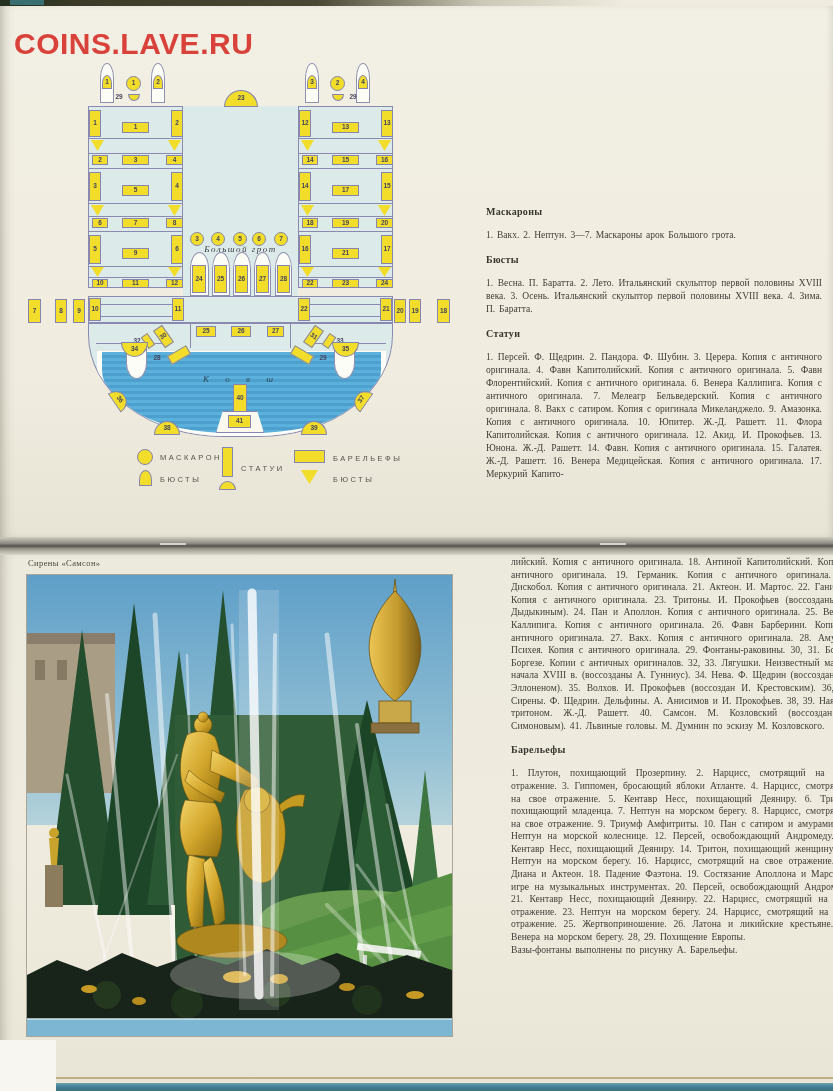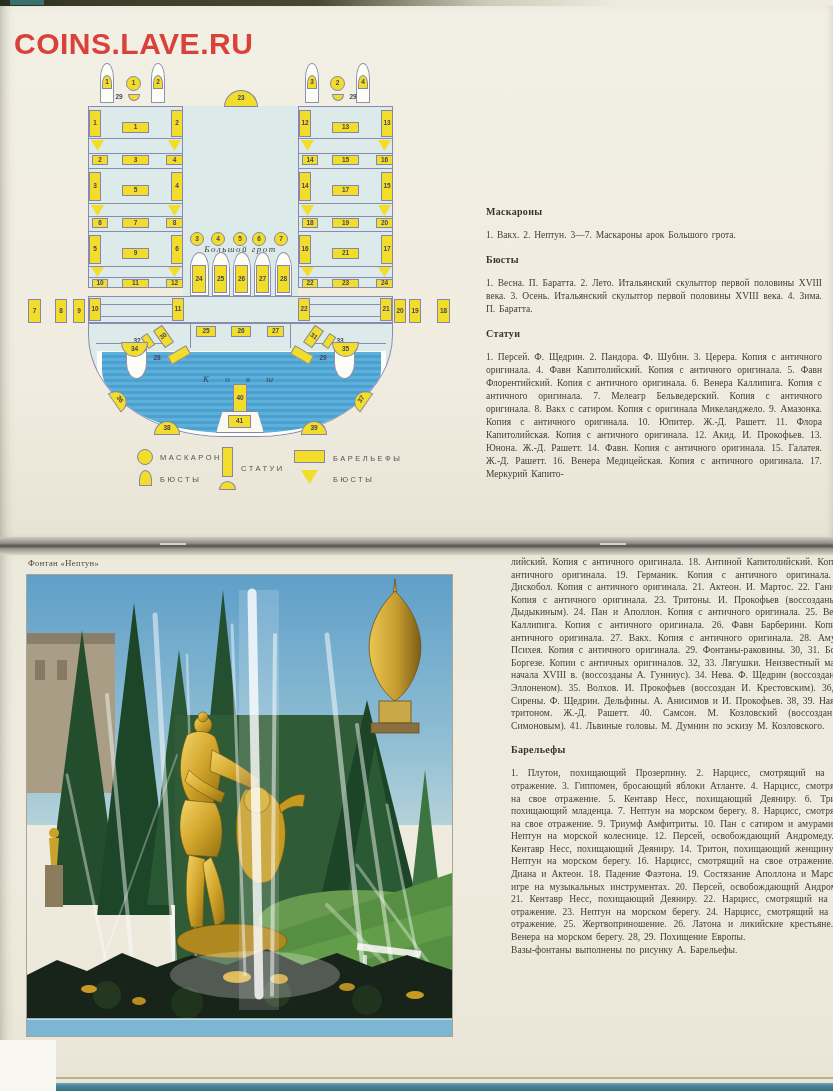--- a/index.html
+++ b/index.html
@@ -278,21 +278,21 @@
     </div>
   </div>
 
   <div class="fold">
     <div class="staple" style="left:160px;"></div>
     <div class="staple" style="left:600px;"></div>
   </div>
 
   <div class="page page-bottom"></div>
 
-  <div class="photo-caption">Фонтан «Нептун»</div>
+  <div class="photo-caption">Сирены «Самсон»</div>
 
   <svg class="photo" viewBox="0 0 425 461">
     <defs>
       <linearGradient id="sky" x1="0" y1="0" x2="0" y2="1">
         <stop offset="0" stop-color="#5f9fc8"></stop>
           <stop offset="0.7" stop-color="#93c0d4"></stop>
           <stop offset="1" stop-color="#b5d2da"></stop>
       </linearGradient>
       <linearGradient id="gold" x1="0" y1="0" x2="1" y2="1">
         <stop offset="0" stop-color="#f2d468"></stop>

